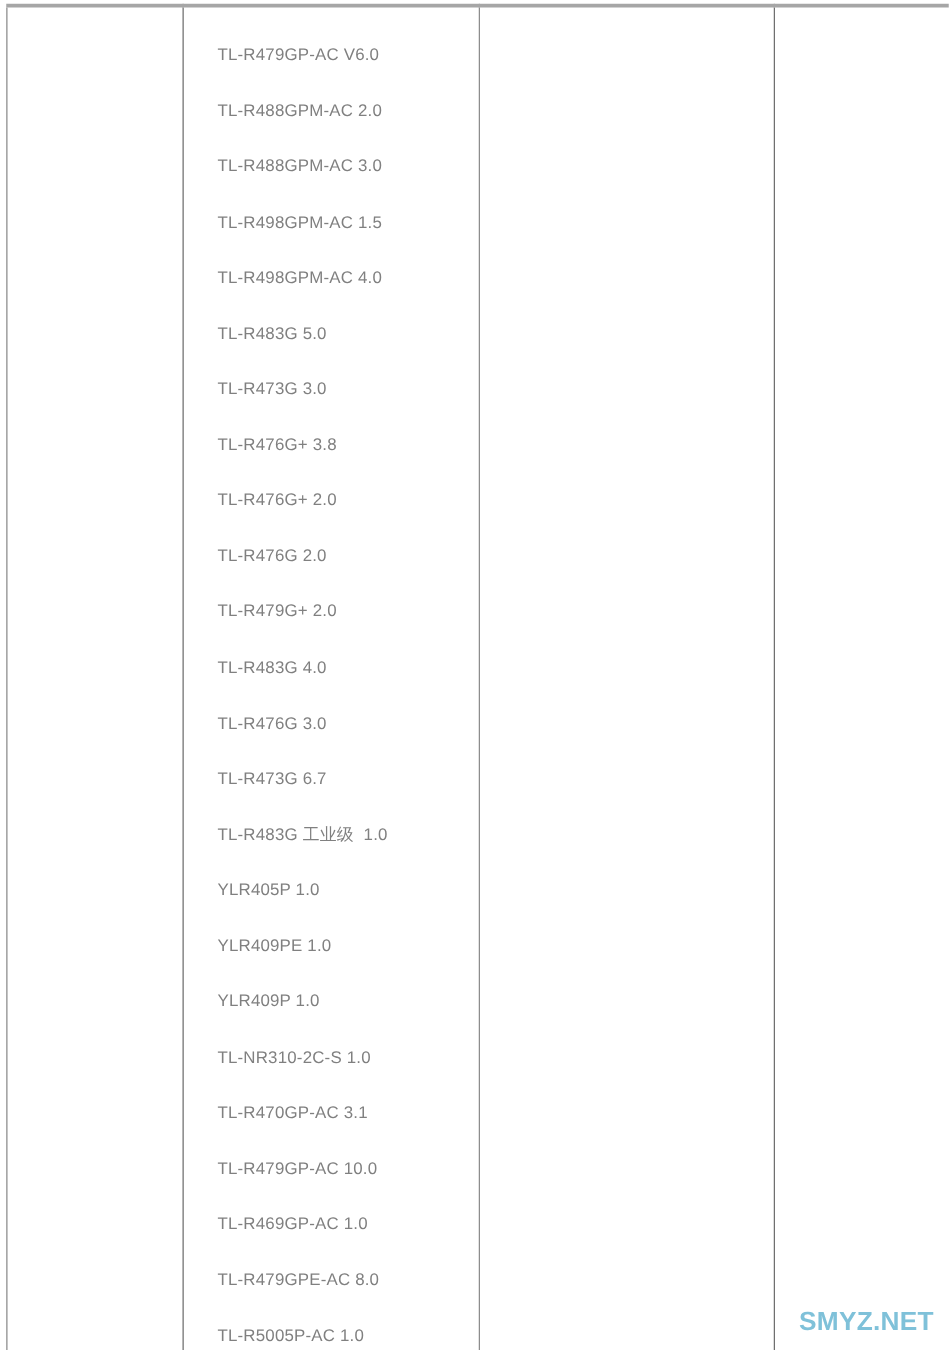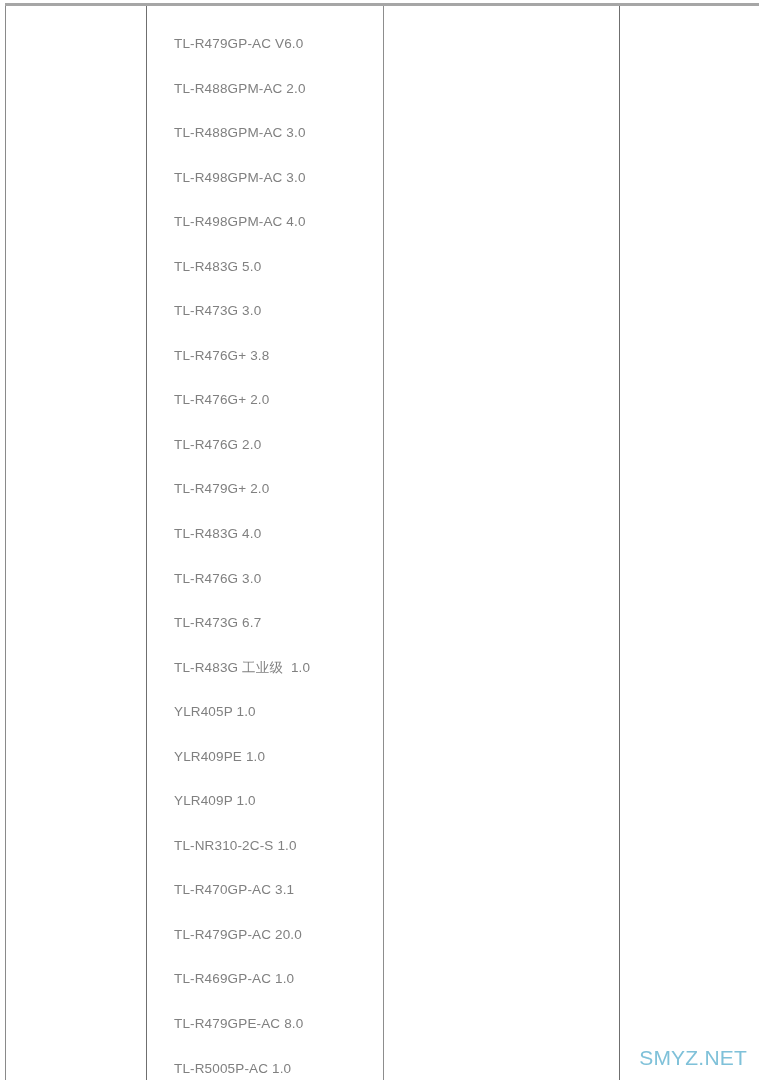--- a/index.html
+++ b/index.html
@@ -78,56 +78,57 @@
   .watermark {
     position: absolute;
     right: 12px;
     bottom: 12px;
     font-size: 21px;
     line-height: 21px;
     color: #7fc1d9;
     letter-spacing: 0.2px;
     font-family: "Liberation Sans", "DejaVu Sans", sans-serif;
     user-select: none;
+    font-weight: bold;
   }
 </style>
 </head>
 <body>
 
 <div class="page">
 
   <table class="doc-table">
     <tbody>
       <tr>
 
         <td class="col-cat"></td>
 
         <td class="col-model">
           <div class="model-list">
             <div class="model-row">TL-R479GP-AC V6.0</div>
             <div class="model-row">TL-R488GPM-AC 2.0</div>
             <div class="model-row">TL-R488GPM-AC 3.0</div>
-            <div class="model-row">TL-R498GPM-AC 3.0</div>
+            <div class="model-row">TL-R498GPM-AC 1.5</div>
             <div class="model-row">TL-R498GPM-AC 4.0</div>
             <div class="model-row">TL-R483G 5.0</div>
             <div class="model-row">TL-R473G 3.0</div>
             <div class="model-row">TL-R476G+ 3.8</div>
             <div class="model-row">TL-R476G+ 2.0</div>
             <div class="model-row">TL-R476G 2.0</div>
             <div class="model-row">TL-R479G+ 2.0</div>
             <div class="model-row">TL-R483G 4.0</div>
             <div class="model-row">TL-R476G 3.0</div>
             <div class="model-row">TL-R473G 6.7</div>
             <div class="model-row">TL-R483G 工业级  1.0</div>
             <div class="model-row">YLR405P 1.0</div>
             <div class="model-row">YLR409PE 1.0</div>
             <div class="model-row">YLR409P 1.0</div>
             <div class="model-row">TL-NR310-2C-S 1.0</div>
             <div class="model-row">TL-R470GP-AC 3.1</div>
-            <div class="model-row">TL-R479GP-AC 20.0</div>
+            <div class="model-row">TL-R479GP-AC 10.0</div>
             <div class="model-row">TL-R469GP-AC 1.0</div>
             <div class="model-row">TL-R479GPE-AC 8.0</div>
             <div class="model-row">TL-R5005P-AC 1.0</div>
           </div>
         </td>
 
         <td class="col-c"></td>
         <td class="col-d"></td>
         <td class="col-e"></td>
 

